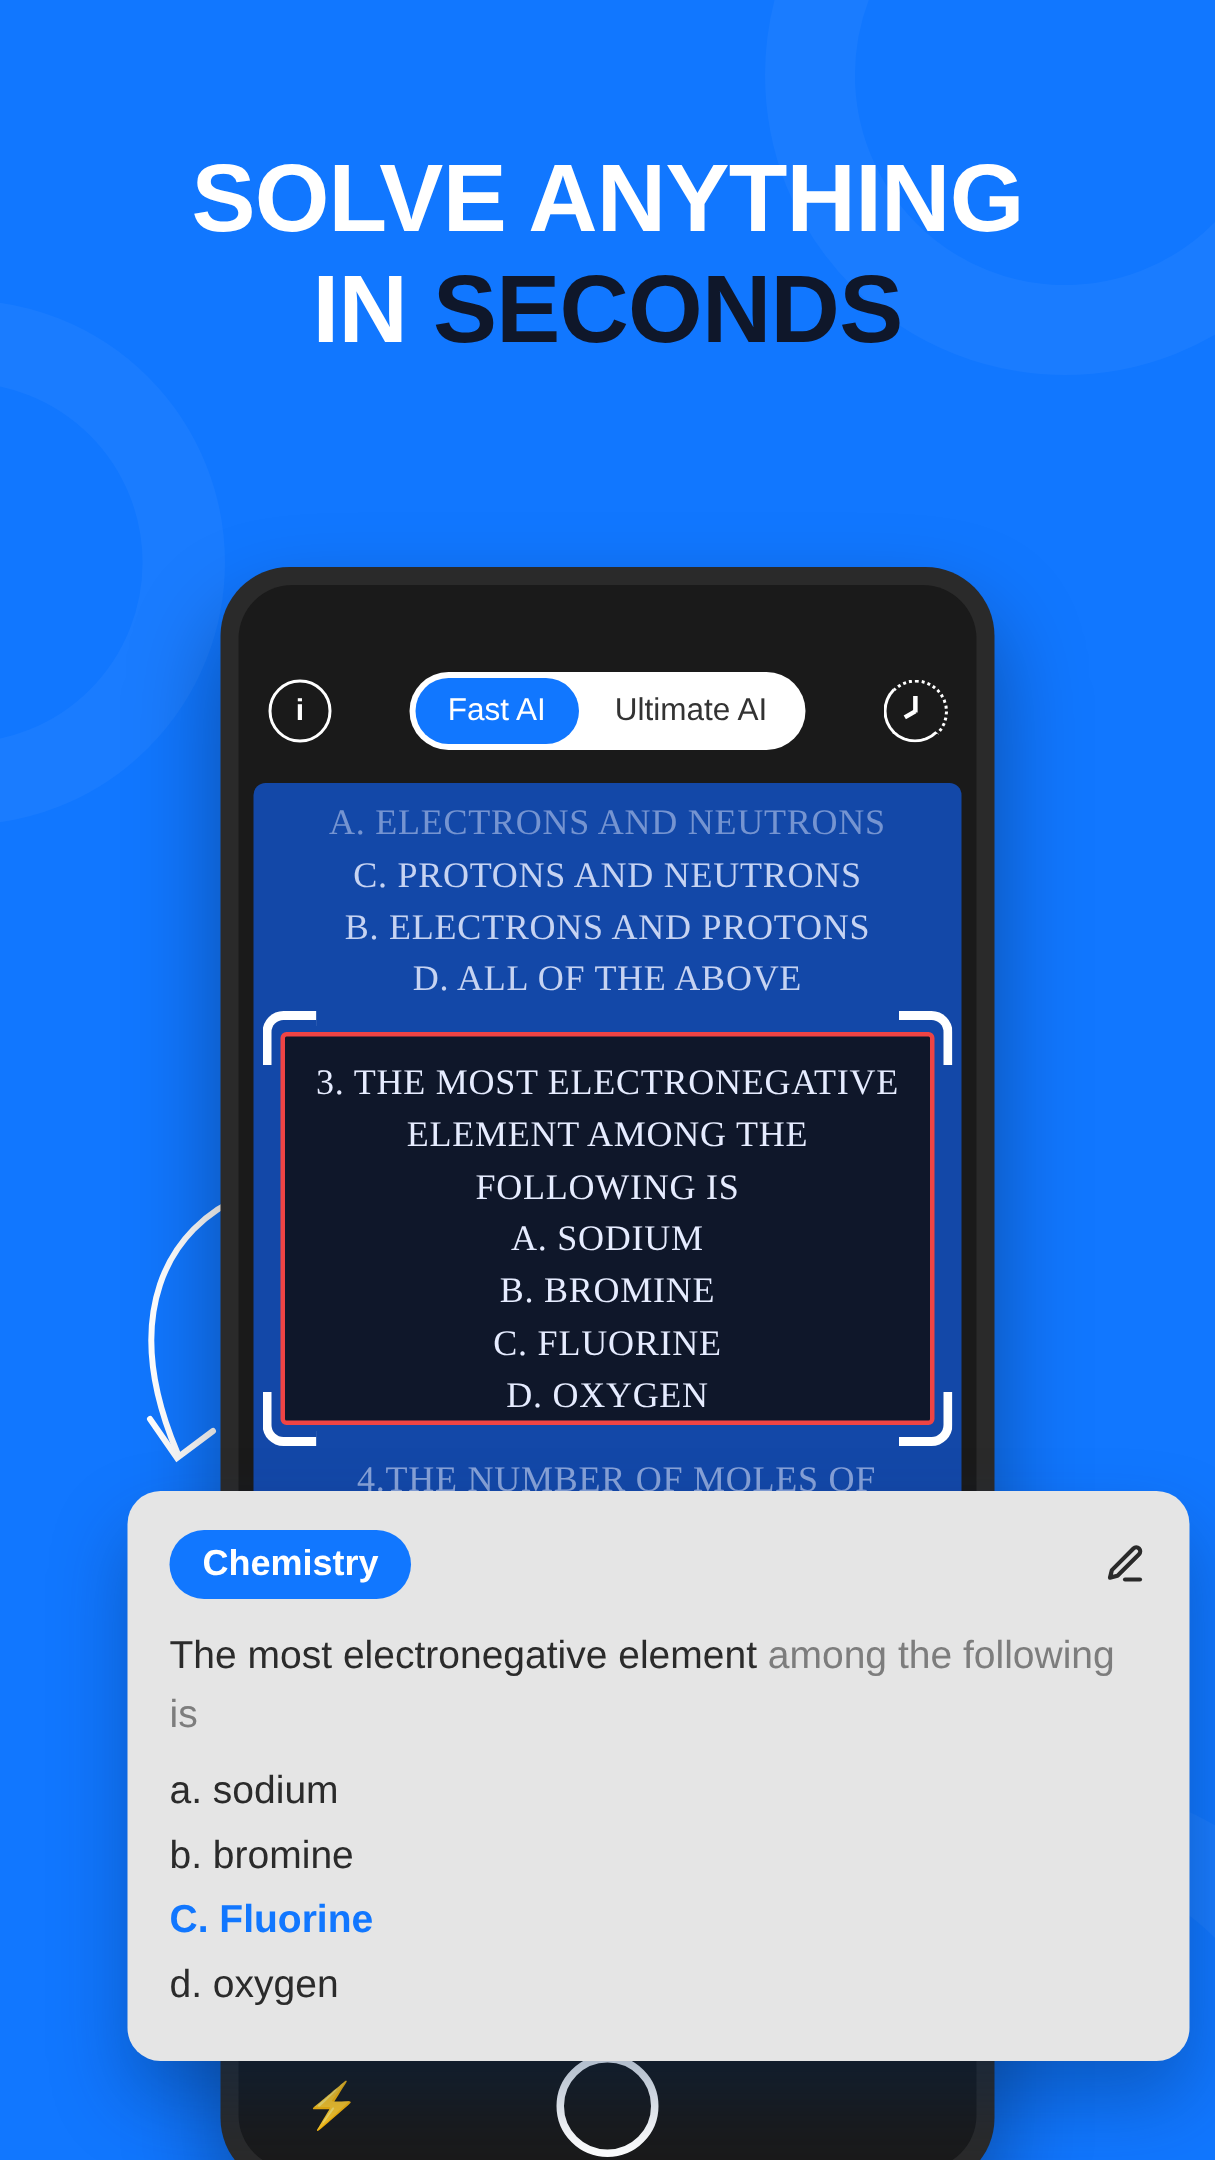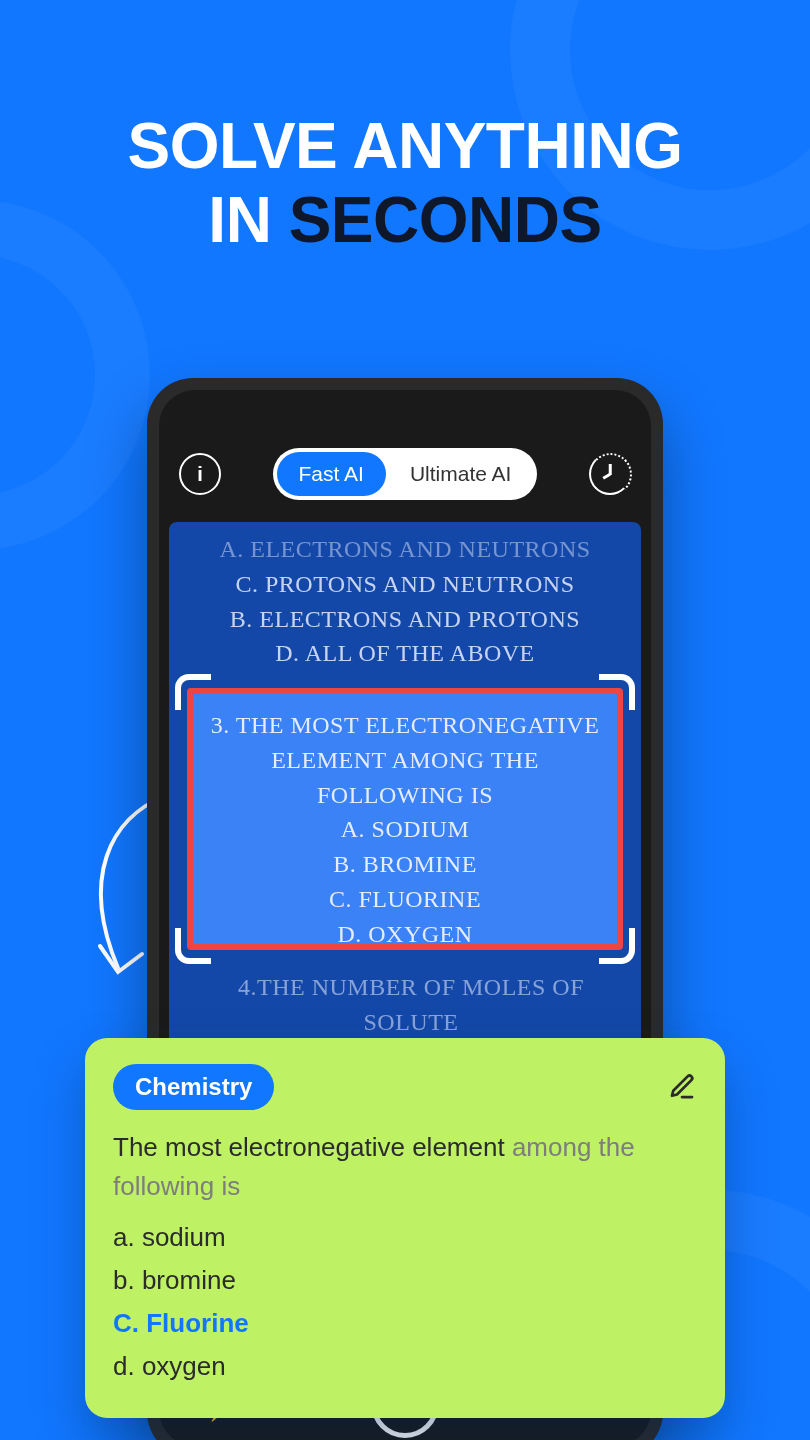--- a/index.html
+++ b/index.html
@@ -27,21 +27,21 @@
     }
     .bg-circle-3 {
       position: absolute;
       width: 400px; height: 400px;
       border: 60px solid rgba(255,255,255,0.04);
       border-radius: 50%;
       bottom: -150px; right: -100px;
     }
     .headline {
       position: absolute;
-      top: 110px;
+      top: 96px;
       left: 0; right: 0;
       text-align: center;
       font-weight: 900;
       font-size: 64px;
       line-height: 1.15;
       letter-spacing: -0.5px;
       color: #fff;
     }
     .headline .accent { color: #0f172a; }
 
@@ -142,23 +142,23 @@
     .corner { position: absolute; width: 36px; height: 36px; border: 6px solid #fff; }
     .c-tl { top:0; left:0; border-right:none; border-bottom:none; border-top-left-radius: 14px;}
     .c-tr { top:0; right:0; border-left:none; border-bottom:none; border-top-right-radius: 14px;}
     .c-bl { bottom:0; left:0; border-right:none; border-top:none; border-bottom-left-radius: 14px;}
     .c-br { bottom:0; right:0; border-left:none; border-top:none; border-bottom-right-radius: 14px;}
     .scan-box {
       position: absolute;
       left: 18px; right: 18px;
       top: 166px;
       height: 262px;
-      border: 6px solid #ef4444;
+      border: 3px solid #ef4444;
       border-radius: 4px;
-      background: #3b82f6;
+      background: #0f172a;
       padding: 14px 16px;
     }
     .hw-bottom {
       position: absolute;
       left: 32px; right: 20px;
       top: 448px;
     }
 
     .shutter-bar {
       position: absolute;
@@ -187,24 +187,24 @@
       left: 70px;
       width: 120px; height: 210px;
       stroke: #fff;
       fill: none;
       stroke-width: 4;
       stroke-linecap: round;
     }
 
     .answer-card {
       position: absolute;
-      top: 1038px;
+      top: 994px;
       left: 85px;
-      width: 640px;
-      background: #bef264;
+      width: 708px;
+      background: #e5e5e5;
       border-radius: 22px;
       padding: 26px 28px 30px 28px;
       box-shadow: 0 26px 50px rgba(4,40,90,0.35);
     }
     .card-top { display:flex; justify-content: space-between; align-items: center; margin-bottom: 18px;}
     .subject-pill {
       background: #1177FF;
       color: #fff;
       font-weight: 700;
       font-size: 24px;

